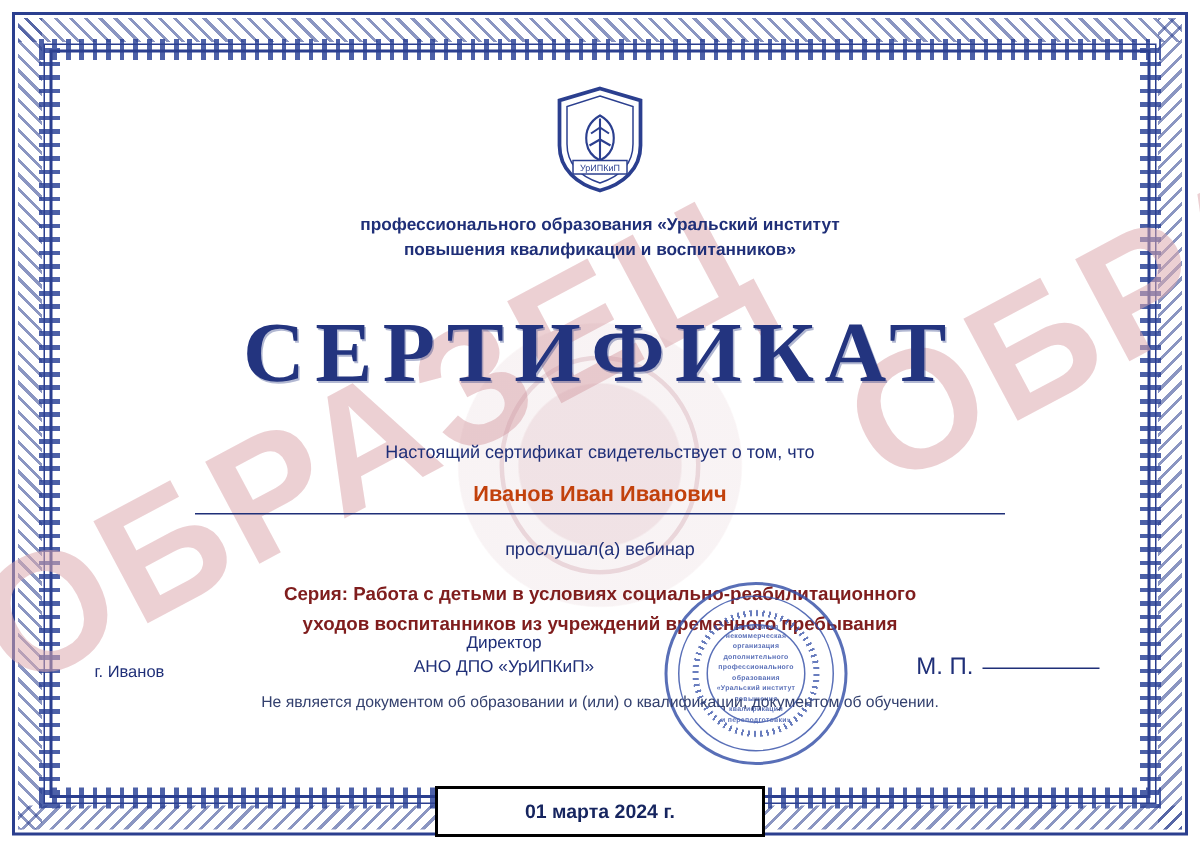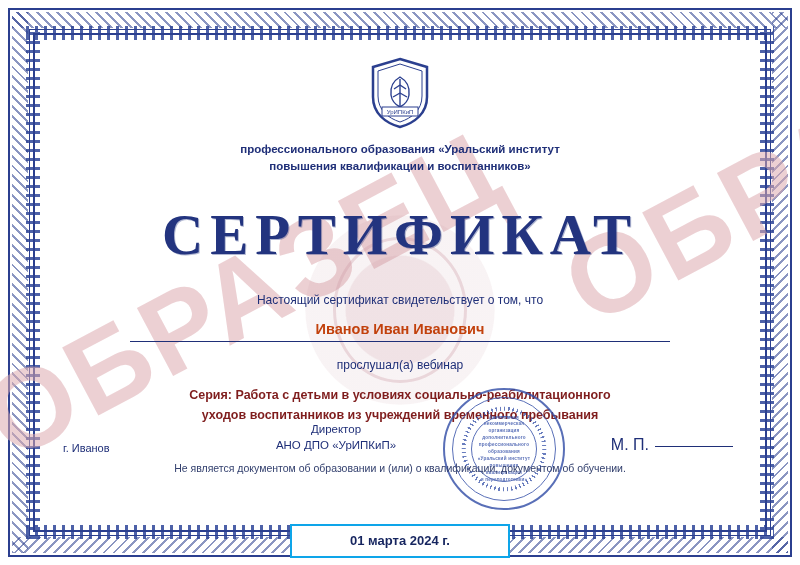--- a/index.html
+++ b/index.html
@@ -256,21 +256,21 @@
     color: #33406e;
   }
 
   .date-box {
     position: absolute;
     left: 50%;
     transform: translateX(-50%);
     bottom: -38px;
     width: 216px;
     padding: 7px 0 8px;
-    border: 2px solid #0ea5e9;
+    border: 2px solid #000000;
     background: #ffffff;
     font-size: 13px;
     font-weight: 700;
     color: #16255f;
   }
 </style>
 </head>
 <body>
 
 <div class="certificate">

